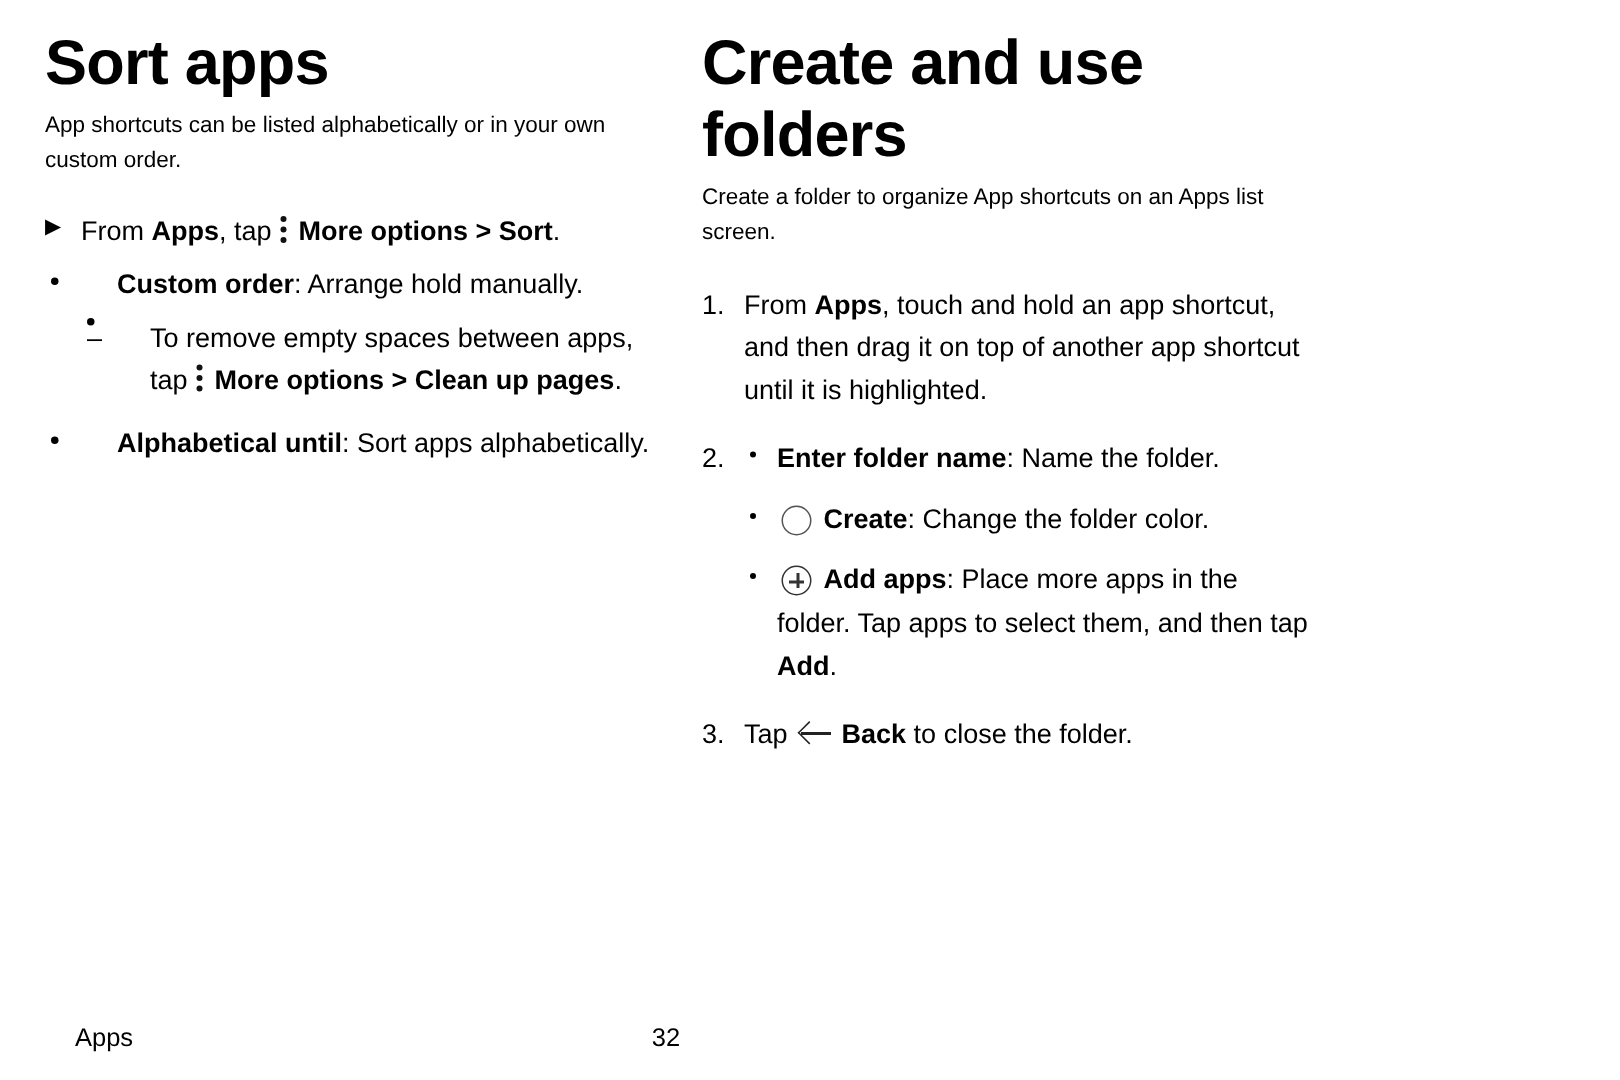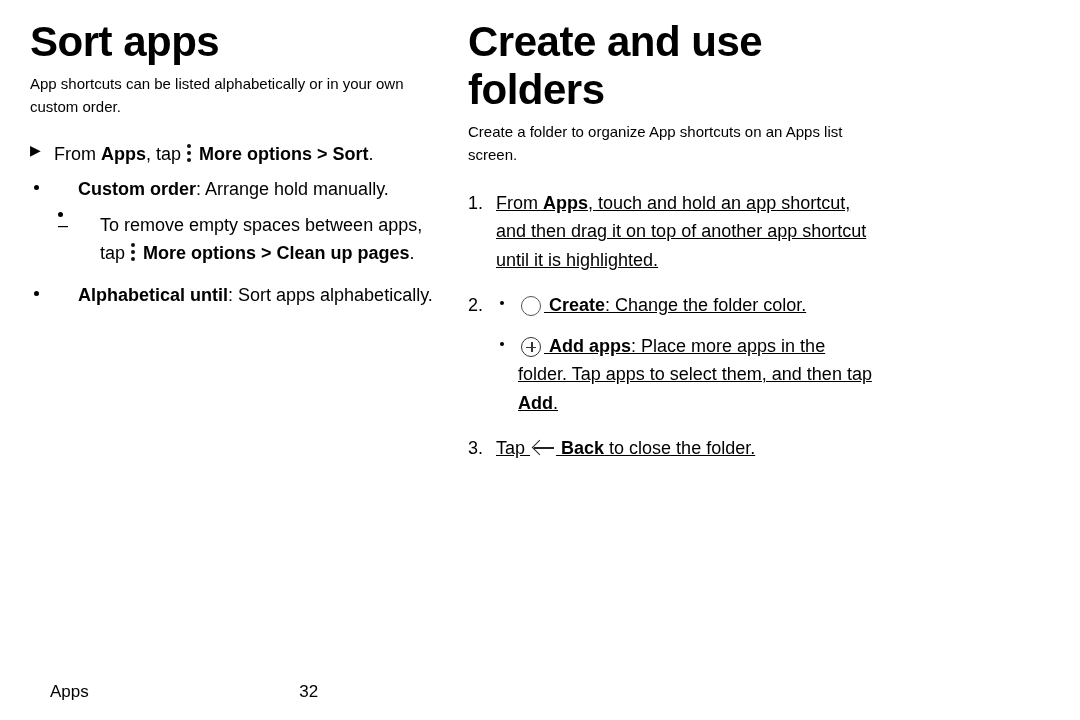--- a/index.html
+++ b/index.html
@@ -31,21 +31,21 @@
     font-size: 42px;
     font-weight: 800;
     letter-spacing: -0.5px;
     font-family: "Segoe UI", Arial, sans-serif;
   }
   .intro {
     font-size: 15px;
     line-height: 1.55;
     margin: 0 0 22px 0;
   }
-  ul, ol { margin: 0; padding: 0; text-decoration: underline; }
+  ul, ol { margin: 0; padding: 0; }
   li { list-style: none; }
 
   .lvl1 { margin: 0 0 14px 24px; font-size: 18px; line-height: 1.55; }
   .lvl1 .marker { position: absolute; margin-left: -24px; }
   .tri { display:inline-block; transform: translateY(-1px); font-size: 14px;}
   .lvl2 { margin: 8px 0 14px 24px; font-size: 18px; line-height: 1.55; position: relative;}
   .lvl2 .marker { position:absolute; left:-20px; top:9px; width:5px; height:5px; background:#000; border-radius:50%;}
   .lvl3 { margin: 8px 0 14px 22px; font-size: 18px; line-height: 1.55; position: relative;}
   .lvl3 .marker { position:absolute; left:-18px; top:0px;}
   .b { font-weight: 700; }
@@ -121,21 +121,21 @@
   }
 
   .footer {
     position:absolute;
     left:0; right:0; bottom:18px;
     display:flex;
     font-size:17px;
     padding: 0 30px;
   }
   .footer .section { flex:1; text-align:left; padding-left: 20px;}
-  .footer .pnum { flex:1; margin-left:-40px;}
+  .footer .pnum { flex:1; text-align:center; margin-left:-40px;}
 </style>
 </head>
 <body>
 
 <div class="page">
   <div class="cols">
 
     <div class="col">
       <h1>Sort apps</h1>
       <p class="intro">App shortcuts can be listed alphabetically or in your own custom order.</p>
@@ -164,20 +164,24 @@
     <div class="col">
       <h1>Create and use folders</h1>
       <p class="intro">Create a folder to organize App shortcuts on an Apps list screen.</p>
 
       <ol class="steps">
         <li>
           <span>From </span><span class="b">Apps</span><span>, touch and hold an app shortcut, and then drag it on top of another app shortcut until it is highlighted.</span>
         </li>
         <li>
 
+          <div class="sub">
+            <span class="dot"></span>
+            <span class="b">Enter folder name</span><span>: Name the folder.</span>
+          </div>
           <div class="sub">
             <span class="dot"></span>
             <span class="ic ic-palette"></span>
             <span class="b">Create</span><span>: Change the folder color.</span>
           </div>
           <div class="sub">
             <span class="dot"></span>
             <span class="ic ic-plus"></span>
             <span class="b">Add apps</span><span>: Place more apps in the folder. Tap apps to select them, and then tap </span><span class="b">Add</span><span>.</span>
           </div>

